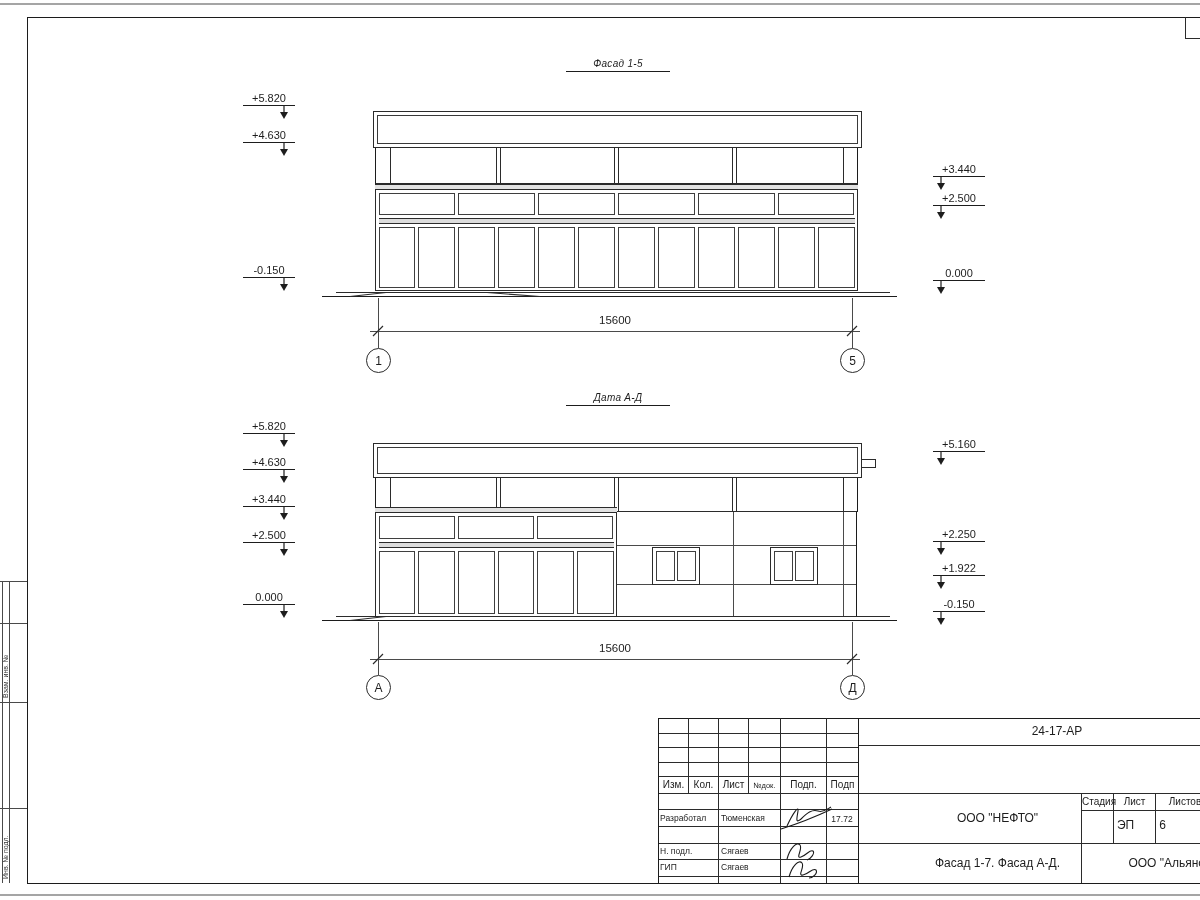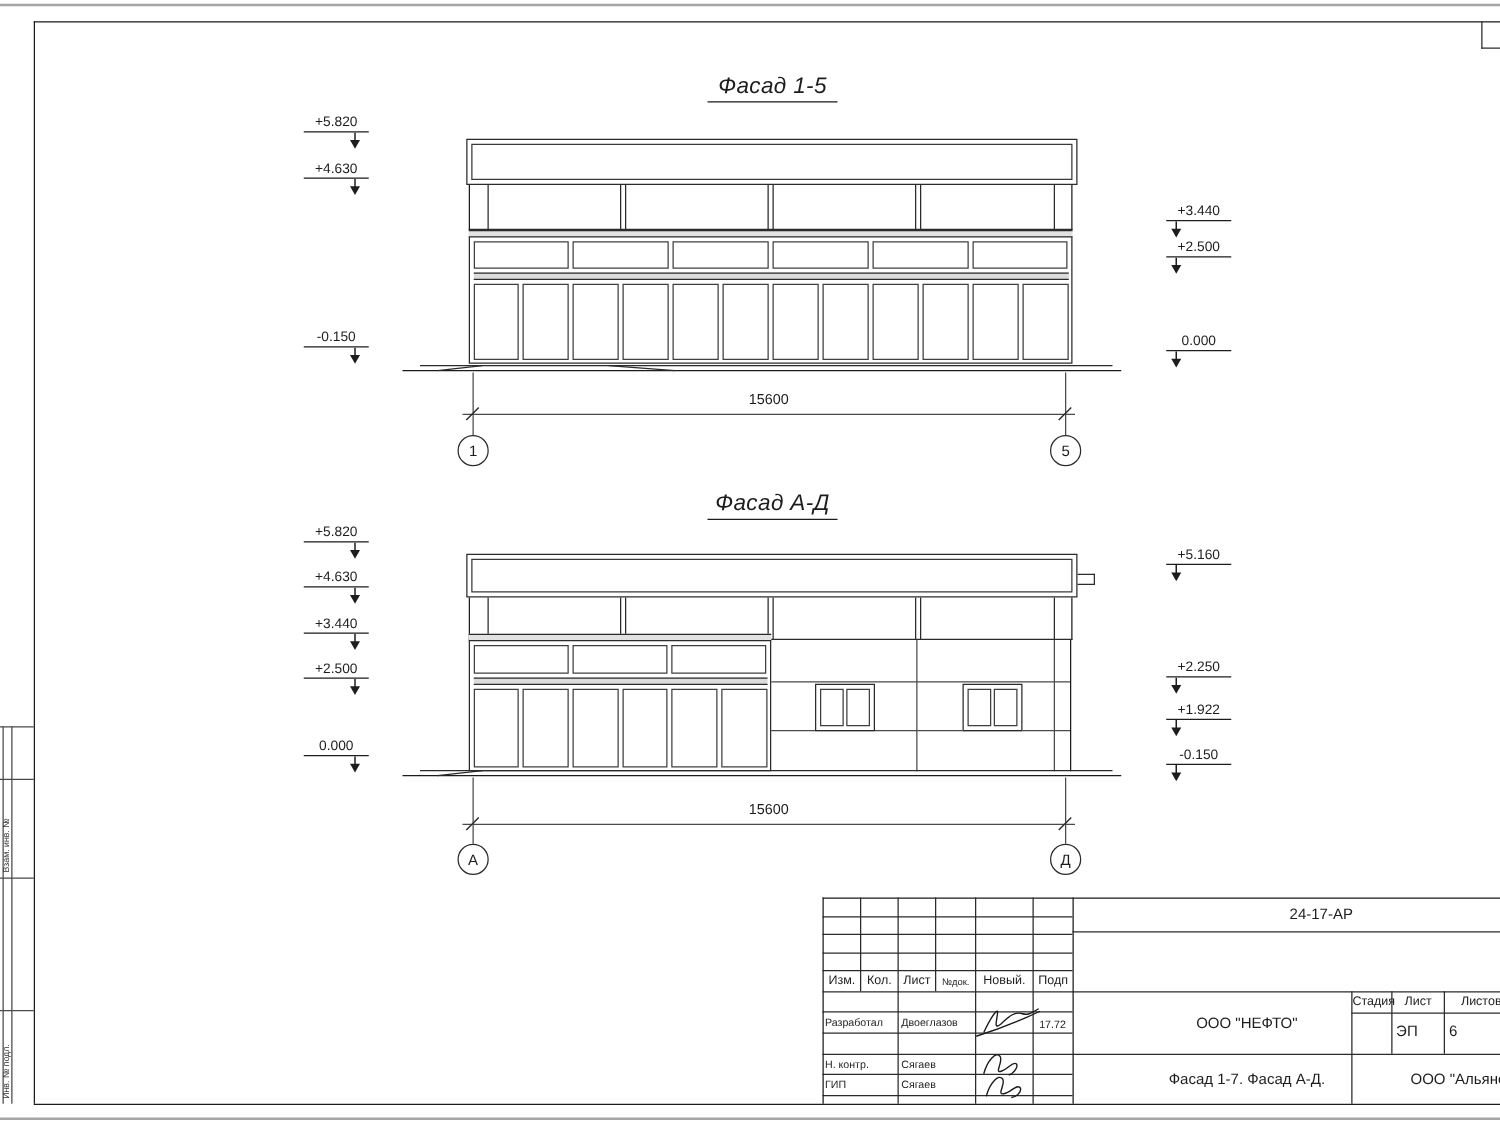--- a/index.html
+++ b/index.html
@@ -12,21 +12,21 @@
   .thin{border-color:#4a4a4a;border-top-width:1px;border-left-width:1px;}
   .box{position:absolute;border:1.5px solid #2b2b2b;background:#fff;box-sizing:border-box;}
   .ibox{position:absolute;border:1.2px solid #3a3a3a;box-sizing:border-box;}
   .beam{position:absolute;height:4px;background:#e2e2e2;border-top:1.2px solid #2b2b2b;border-bottom:1.2px solid #2b2b2b;box-sizing:content-box;}
   .glz{position:absolute;border:1.5px solid #2b2b2b;background:#fff;box-sizing:border-box;
        display:flex;flex-direction:column;padding:2.5px;gap:3px;}
   .grow{display:flex;gap:3px;flex:1;}
   .rowfx{display:flex;gap:3px;flex:none;}
   .cell{flex:1;border:1.2px solid #3f3f3f;box-sizing:border-box;background:#fff;}
   .rail{height:4px;background:#dcdcdc;border-top:1px solid #2b2b2b;border-bottom:1px solid #2b2b2b;flex:none;}
-  .ftitle{position:absolute;width:104px;text-align:center;font-size:18px;font-style:italic;
+  .ftitle{position:absolute;width:104px;text-align:center;font-size:10px;font-style:italic;
           border-bottom:1.3px solid #1d1d1d;padding-bottom:2px;letter-spacing:.3px;}
   .mark{position:absolute;width:52px;text-align:center;font-size:11px;color:#1d1d1d;}
   .mark .t{display:block;border-bottom:1.3px solid #1d1d1d;padding-bottom:1px;}
   .mark svg{position:absolute;top:14px;}
   .mark.L svg{right:5px;}
   .mark.R svg{left:2px;}
   .mark svg line{stroke:#1d1d1d;stroke-width:1.2px;}
   .mark svg polygon{fill:#1d1d1d;}
   .dimtxt{position:absolute;width:80px;text-align:center;font-size:11.5px;background:#fff;}
   .axc{position:absolute;width:25px;height:25px;border:1.3px solid #2b2b2b;border-radius:50%;
@@ -151,21 +151,21 @@
       </svg>
     </div>
   <div class="mark R" style="left:933px;top:267px">
       <span class="t">0.000</span>
       <svg width="12" height="14">
         <line x1="6" y1="0" x2="6" y2="7"></line>
         <polygon points="2,6 10,6 6,13"></polygon>
       </svg>
     </div>
 
-  <div class="ftitle" style="left:566px;top:392px">Фасад А-Д</div>
+  <div class="ftitle" style="left:566px;top:392px">Дата А-Д</div>
 
   <div class="box" style="left:373px;top:443px;width:489px;height:35px">
     <div class="ibox" style="left:3px;top:3px;right:3px;bottom:3px"></div>
   </div>
   <div style="position:absolute;left:862px;top:459px;width:14px;height:9px;border:1.2px solid #2b2b2b;border-left:none;box-sizing:border-box;"></div>
 
   <div style="position:absolute;left:375px;top:478px;width:483px;height:34px;border-left:1.6px solid #1c1c1c;border-right:1.6px solid #1c1c1c;border-bottom:1.2px solid #2b2b2b;box-sizing:border-box;"></div>
   <i class="vl" style="left:390px;top:478px;height:34px"></i>
   <i class="vl" style="left:496px;top:478px;height:34px"></i>
   <i class="vl" style="left:500px;top:478px;height:34px"></i>
@@ -312,26 +312,26 @@
   <div class="t12" style="left:1083px;top:856px;width:115px">ООО "Альянс"</div>
   <div class="t10" style="left:1082px;top:796px;width:31px">Стадия</div>
   <div class="t10" style="left:1114px;top:796px;width:41px">Лист</div>
   <div class="t10" style="left:1156px;top:796px;width:58px">Листов</div>
   <div class="t12" style="left:1082px;top:818px;width:31px">ЭП</div>
   <div class="t12" style="left:1114px;top:818px;width:41px">6</div>
   <div class="t10" style="left:659px;top:779px;width:29px">Изм.</div>
   <div class="t10" style="left:689px;top:779px;width:29px">Кол.</div>
   <div class="t10" style="left:719px;top:779px;width:29px">Лист</div>
   <div class="t10 nd" style="left:749px;top:781px;width:31px">№док.</div>
-  <div class="t10" style="left:781px;top:779px;width:45px">Новый.</div>
+  <div class="t10" style="left:781px;top:779px;width:45px">Подп.</div>
   <div class="t10" style="left:827px;top:779px;width:31px">Подп</div>
   <div class="t8" style="left:660px;top:813px">Разработал</div>
-  <div class="t8" style="left:721px;top:813px">Двоеглазов</div>
+  <div class="t8" style="left:721px;top:813px">Тюменская</div>
   <div class="t8c" style="left:827px;top:814px;width:30px">17.72</div>
-  <div class="t8" style="left:660px;top:846px">Н. контр.</div>
+  <div class="t8" style="left:660px;top:846px">Н. подл.</div>
   <div class="t8" style="left:721px;top:846px">Сягаев</div>
   <div class="t8" style="left:660px;top:862px">ГИП</div>
   <div class="t8" style="left:721px;top:862px">Сягаев</div>
 
   <svg class="ov" width="1200" height="900">
     <g stroke="#2b2b2b" stroke-width="1.2" fill="none">
       <path d="M373 336 L383 326 M847 336 L857 326 M373 664 L383 654 M847 664 L857 654"></path>
       <path d="M487 292.5 L540 296.5 M350 296.5 L386 292.5 M350 620.5 L386 616.5"></path>
     </g>
     <g stroke="#1a1a1a" stroke-width="1.1" fill="none">

